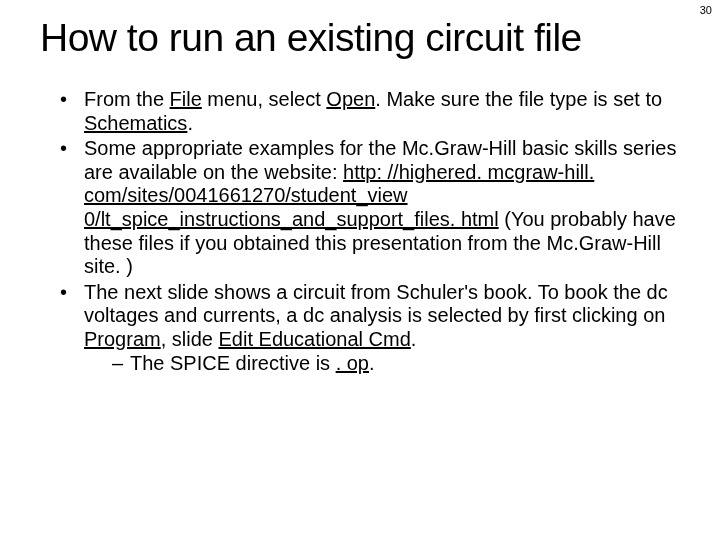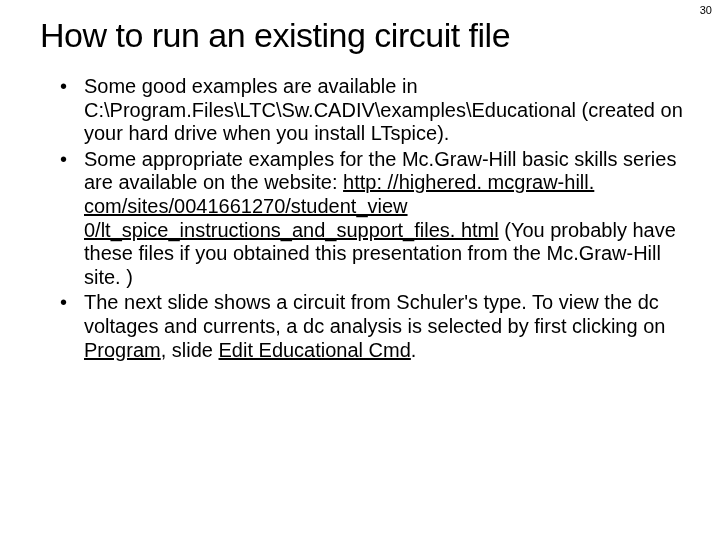--- a/index.html
+++ b/index.html
@@ -9,24 +9,24 @@
   font-family: Arial, Helvetica, sans-serif;
   color: #000;
   position: relative;
   padding: 10px 30px 20px 40px;
 }
 .pagenum {
   position: absolute; top: 4px; right: 8px;
   font-size: 11px;
 }
 .title {
-  font-size: 34px;
+  font-size: 39px;
   font-weight: 400;
   margin-top: 6px;
-  margin-bottom: 20px;
+  margin-bottom: 28px;
   letter-spacing: -0.5px;
 }
 ul.main {
   list-style: none;
   padding-left: 24px;
   font-size: 20px;
   line-height: 1.18;
 }
 ul.main > li {
   position: relative;
@@ -56,20 +56,27 @@
 }
 </style>
 </head>
 <body>
 
 <div class="pagenum">30</div>
 
 <h1 class="title">How to run an existing circuit file</h1>
 
 <ul class="main">
-  <li>Some good examples are available in C:\Program.Files\LTC\Sw.CADIV\examples\Educational (created on your hard drive when you install LTspice).</li>
+  <li>
+    <span>From the </span><span class="u">File</span><span> menu, select </span><span class="u">Open</span><span>. Make sure the file type is set to </span><span class="u">Schematics</span><span>.</span>
+  </li>
   <li>
     <span>Some appropriate examples for the Mc.Graw-Hill basic skills series are available on the website: </span><span class="u">http: //highered. mcgraw-hill. com/sites/0041661270/student_view 0/lt_spice_instructions_and_support_files. html</span><span> (You probably have these files if you obtained this presentation from the Mc.Graw-Hill site. )</span>
   </li>
   <li>
-    <span>The next slide shows a circuit from Schuler's type. To view the dc voltages and currents, a dc analysis is selected by first clicking on </span><span class="u">Program</span><span>, slide </span><span class="u">Edit Educational Cmd</span><span>.</span>
+    <span>The next slide shows a circuit from Schuler's book. To book the dc voltages and currents, a dc analysis is selected by first clicking on </span><span class="u">Program</span><span>, slide </span><span class="u">Edit Educational Cmd</span><span>.</span>
+    <ul class="sub">
+      <li>
+        <span>The SPICE directive is </span><span class="u">. op</span><span>.</span>
+      </li>
+    </ul>
   </li>
 </ul>
 
 </body></html>

